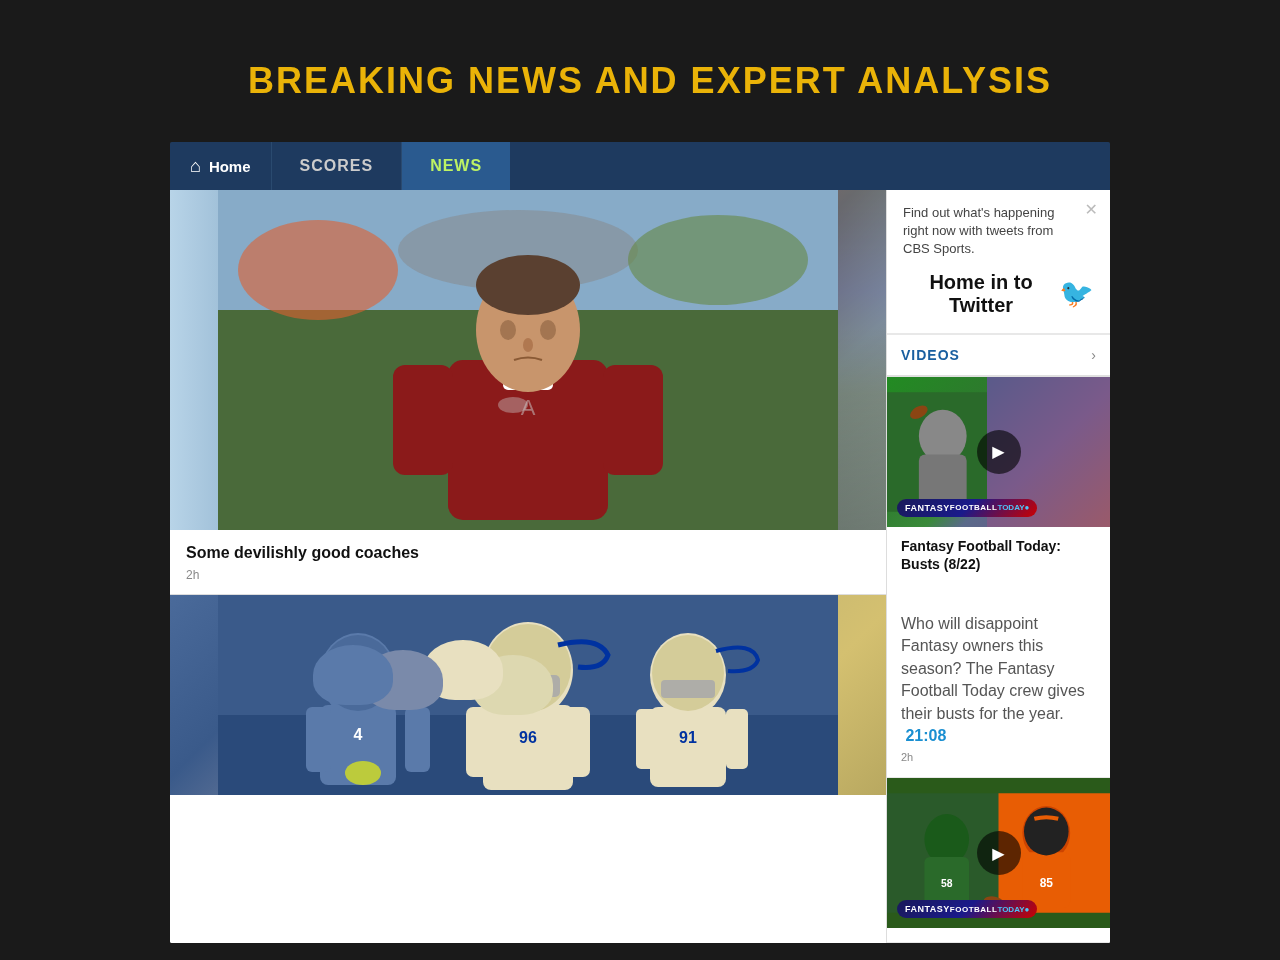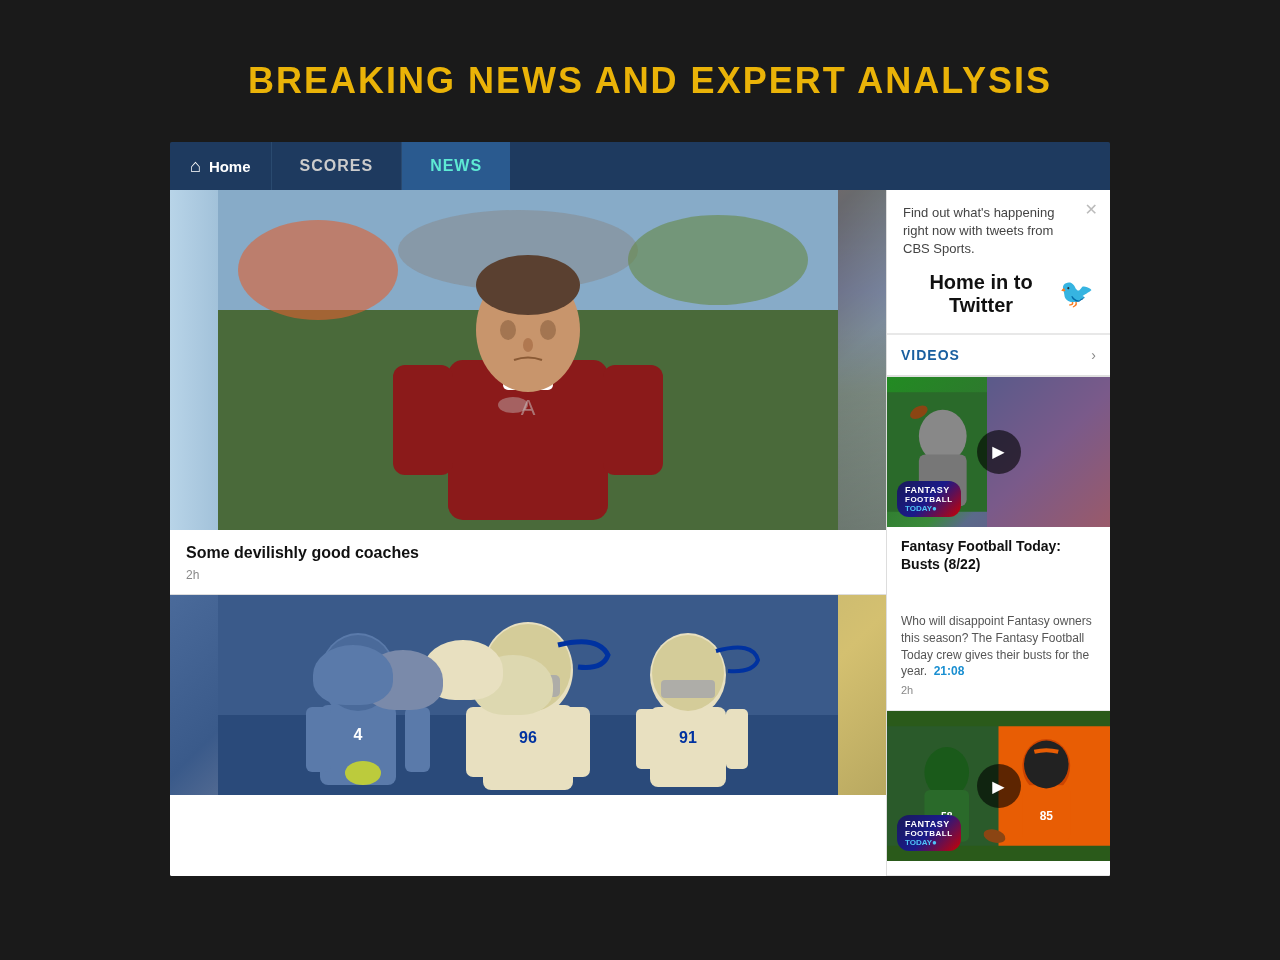--- a/index.html
+++ b/index.html
@@ -65,21 +65,21 @@
       color: #ccc;
       font-size: 16px;
       font-weight: bold;
       letter-spacing: 1px;
       text-transform: uppercase;
       cursor: pointer;
       border-left: 1px solid #2a4a6f;
     }
     .nav-tab.active {
       background: #2a5a8f;
-      color: #5eead4;
+      color: #bef264;
       justify-content: flex-end;
     }
 
     
     .content-area {
       display: flex;
       gap: 0;
       background: #f0f0f0;
     }
 
@@ -281,22 +281,21 @@
       font-size: 16px;
     }
     .fantasy-badge {
       position: absolute;
       bottom: 10px;
       left: 10px;
       background: linear-gradient(135deg, #1a1a5a 0%, #1a1a8a 50%, #cc0000 100%);
       border-radius: 12px;
       padding: 4px 8px;
       display: flex;
-      flex-direction: column;
-      align-items: flex-start;
+      align-items: center;
     }
     .fantasy-badge-line1 {
       color: #fff;
       font-size: 9px;
       font-weight: bold;
       letter-spacing: 0.5px;
       text-transform: uppercase;
     }
     .fantasy-badge-line2 {
       color: #fff;
@@ -330,21 +329,21 @@
       padding: 10px 14px 0;
     }
     .video-title {
       font-size: 14px;
       font-weight: bold;
       color: #111;
       line-height: 1.3;
       margin-bottom: 6px;
     }
     .video-desc {
-      font-size: 12px;
+      font-size: 16px;
       color: #555;
       line-height: 1.4;
       margin-top: 40px;
     }
     .video-duration {
       color: #1a8fd1;
       font-weight: bold;
     }
     .video-time {
       font-size: 11px;

